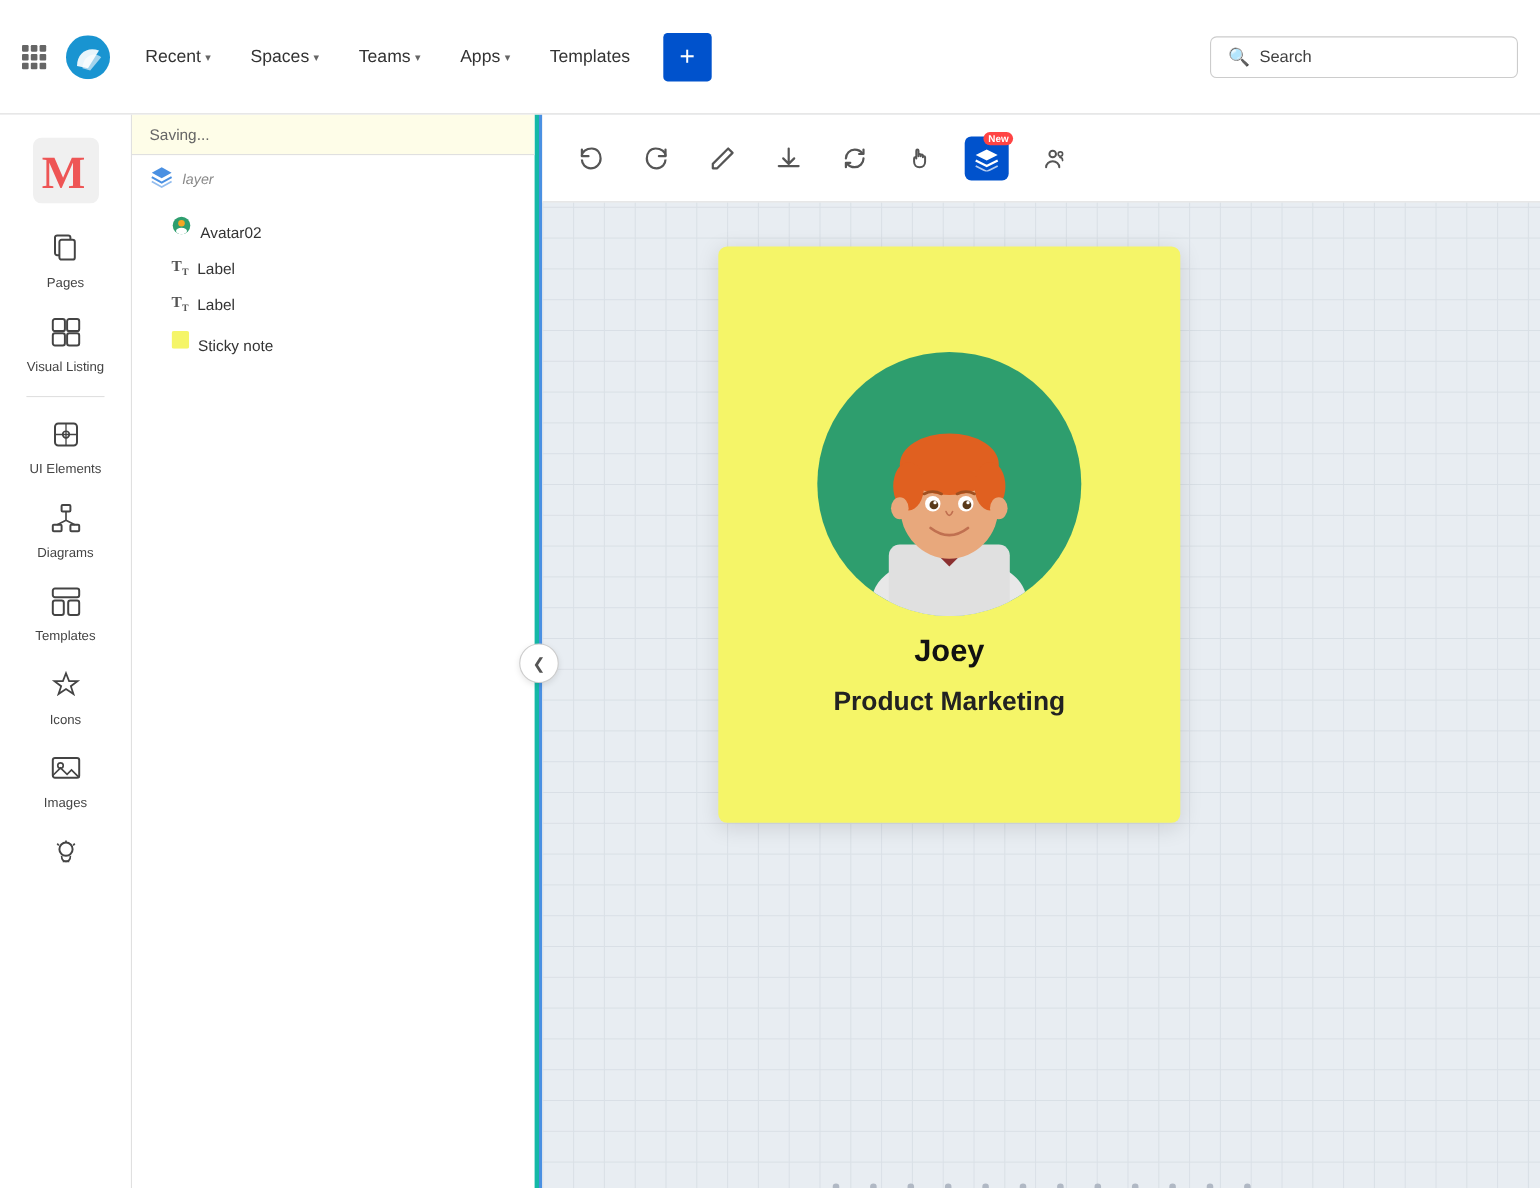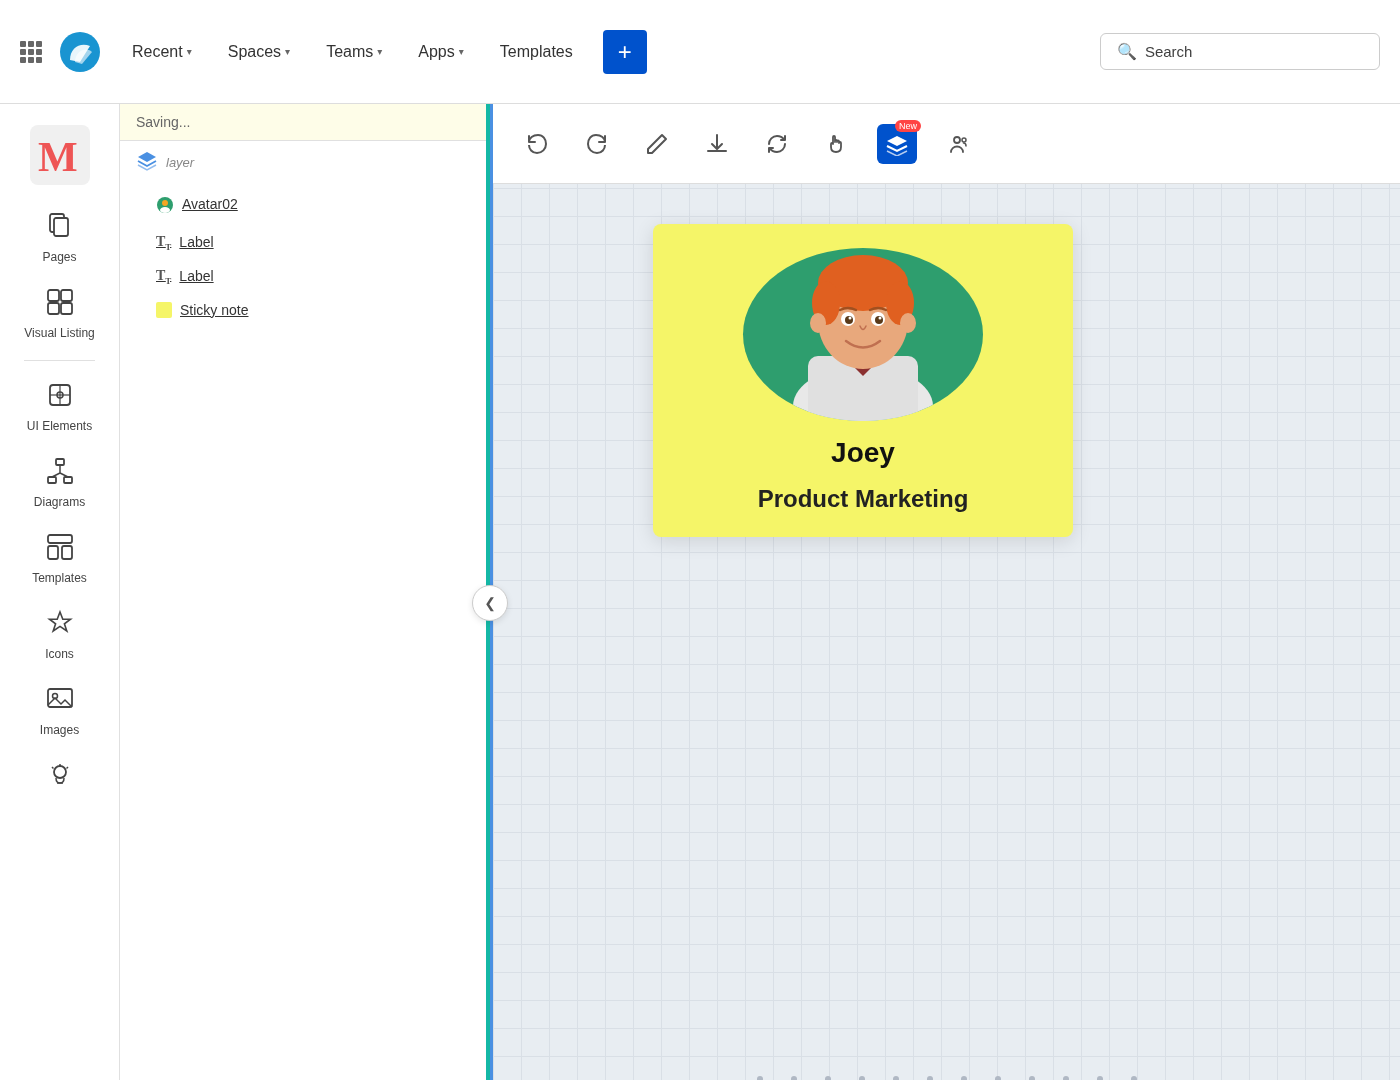--- a/index.html
+++ b/index.html
@@ -66,23 +66,23 @@
       font-size: 14px; color: #666; border-bottom: 1px solid #e0e0e0;
     }
     .layer-header {
       padding: 8px 16px 8px 16px;
       font-size: 13px; color: #888; font-weight: 500;
       display: flex; align-items: center; gap: 8px; font-style: italic;
     }
     .layer-icon { font-size: 18px; color: #0088cc; }
     .layer-items { padding: 4px 0; }
     .layer-item {
-      display: flex; align-items: flex-start; gap: 8px;
+      display: flex; align-items: flex-end; gap: 8px;
       padding: 8px 16px 8px 36px; font-size: 14px; color: #333;
-      cursor: pointer; transition: background 0.15s; text-decoration: underline;
+      cursor: pointer; transition: background 0.15s;
     }
     .layer-item-icon { font-size: 16px; }
 
     
     .canvas-area { flex: 1; position: relative; background: #e8edf2; overflow: hidden; }
 
     
     .canvas-area::before {
       content: '';
       position: absolute; inset: 0;
@@ -101,36 +101,36 @@
     }
     .toolbar-btn {
       width: 40px; height: 40px; display: flex; align-items: center;
       justify-content: center; border-radius: 6px; cursor: pointer;
       color: #555; font-size: 20px; transition: background 0.15s;
     }
     .toolbar-btn.active { background: #0052cc; color: #fff; position: relative; }
     .toolbar-badge {
       position: absolute; top: -4px; right: -4px;
       background: #ff4444; color: #fff; border-radius: 10px;
-      font-size: 9px; padding: 1px 4px; font-weight: 400;
+      font-size: 9px; padding: 1px 4px; font-weight: 700;
     }
 
     
     .collapse-btn {
       position: absolute; left: -18px; top: 50%; transform: translateY(-50%);
       width: 36px; height: 36px; background: #fff; border-radius: 50%;
       border: 1.5px solid #ccc; display: flex; align-items: center;
       justify-content: center; cursor: pointer; z-index: 10;
       color: #555; font-size: 14px; box-shadow: 0 2px 6px rgba(0,0,0,0.1);
     }
 
     
     .canvas-card {
       position: absolute; top: 120px; left: 160px;
-      width: 420px; height: 313px;
+      width: 420px; height: 524px;
       background: #f5f568; border-radius: 8px;
       display: flex; flex-direction: column; align-items: center;
       justify-content: center; gap: 16px;
       box-shadow: 0 4px 20px rgba(0,0,0,0.12);
       padding: 24px;
     }
     .avatar-circle {
       width: 240px; height: 240px; border-radius: 50%;
       background: #2e9e6e; overflow: hidden;
       display: flex; align-items: flex-end; justify-content: center;

